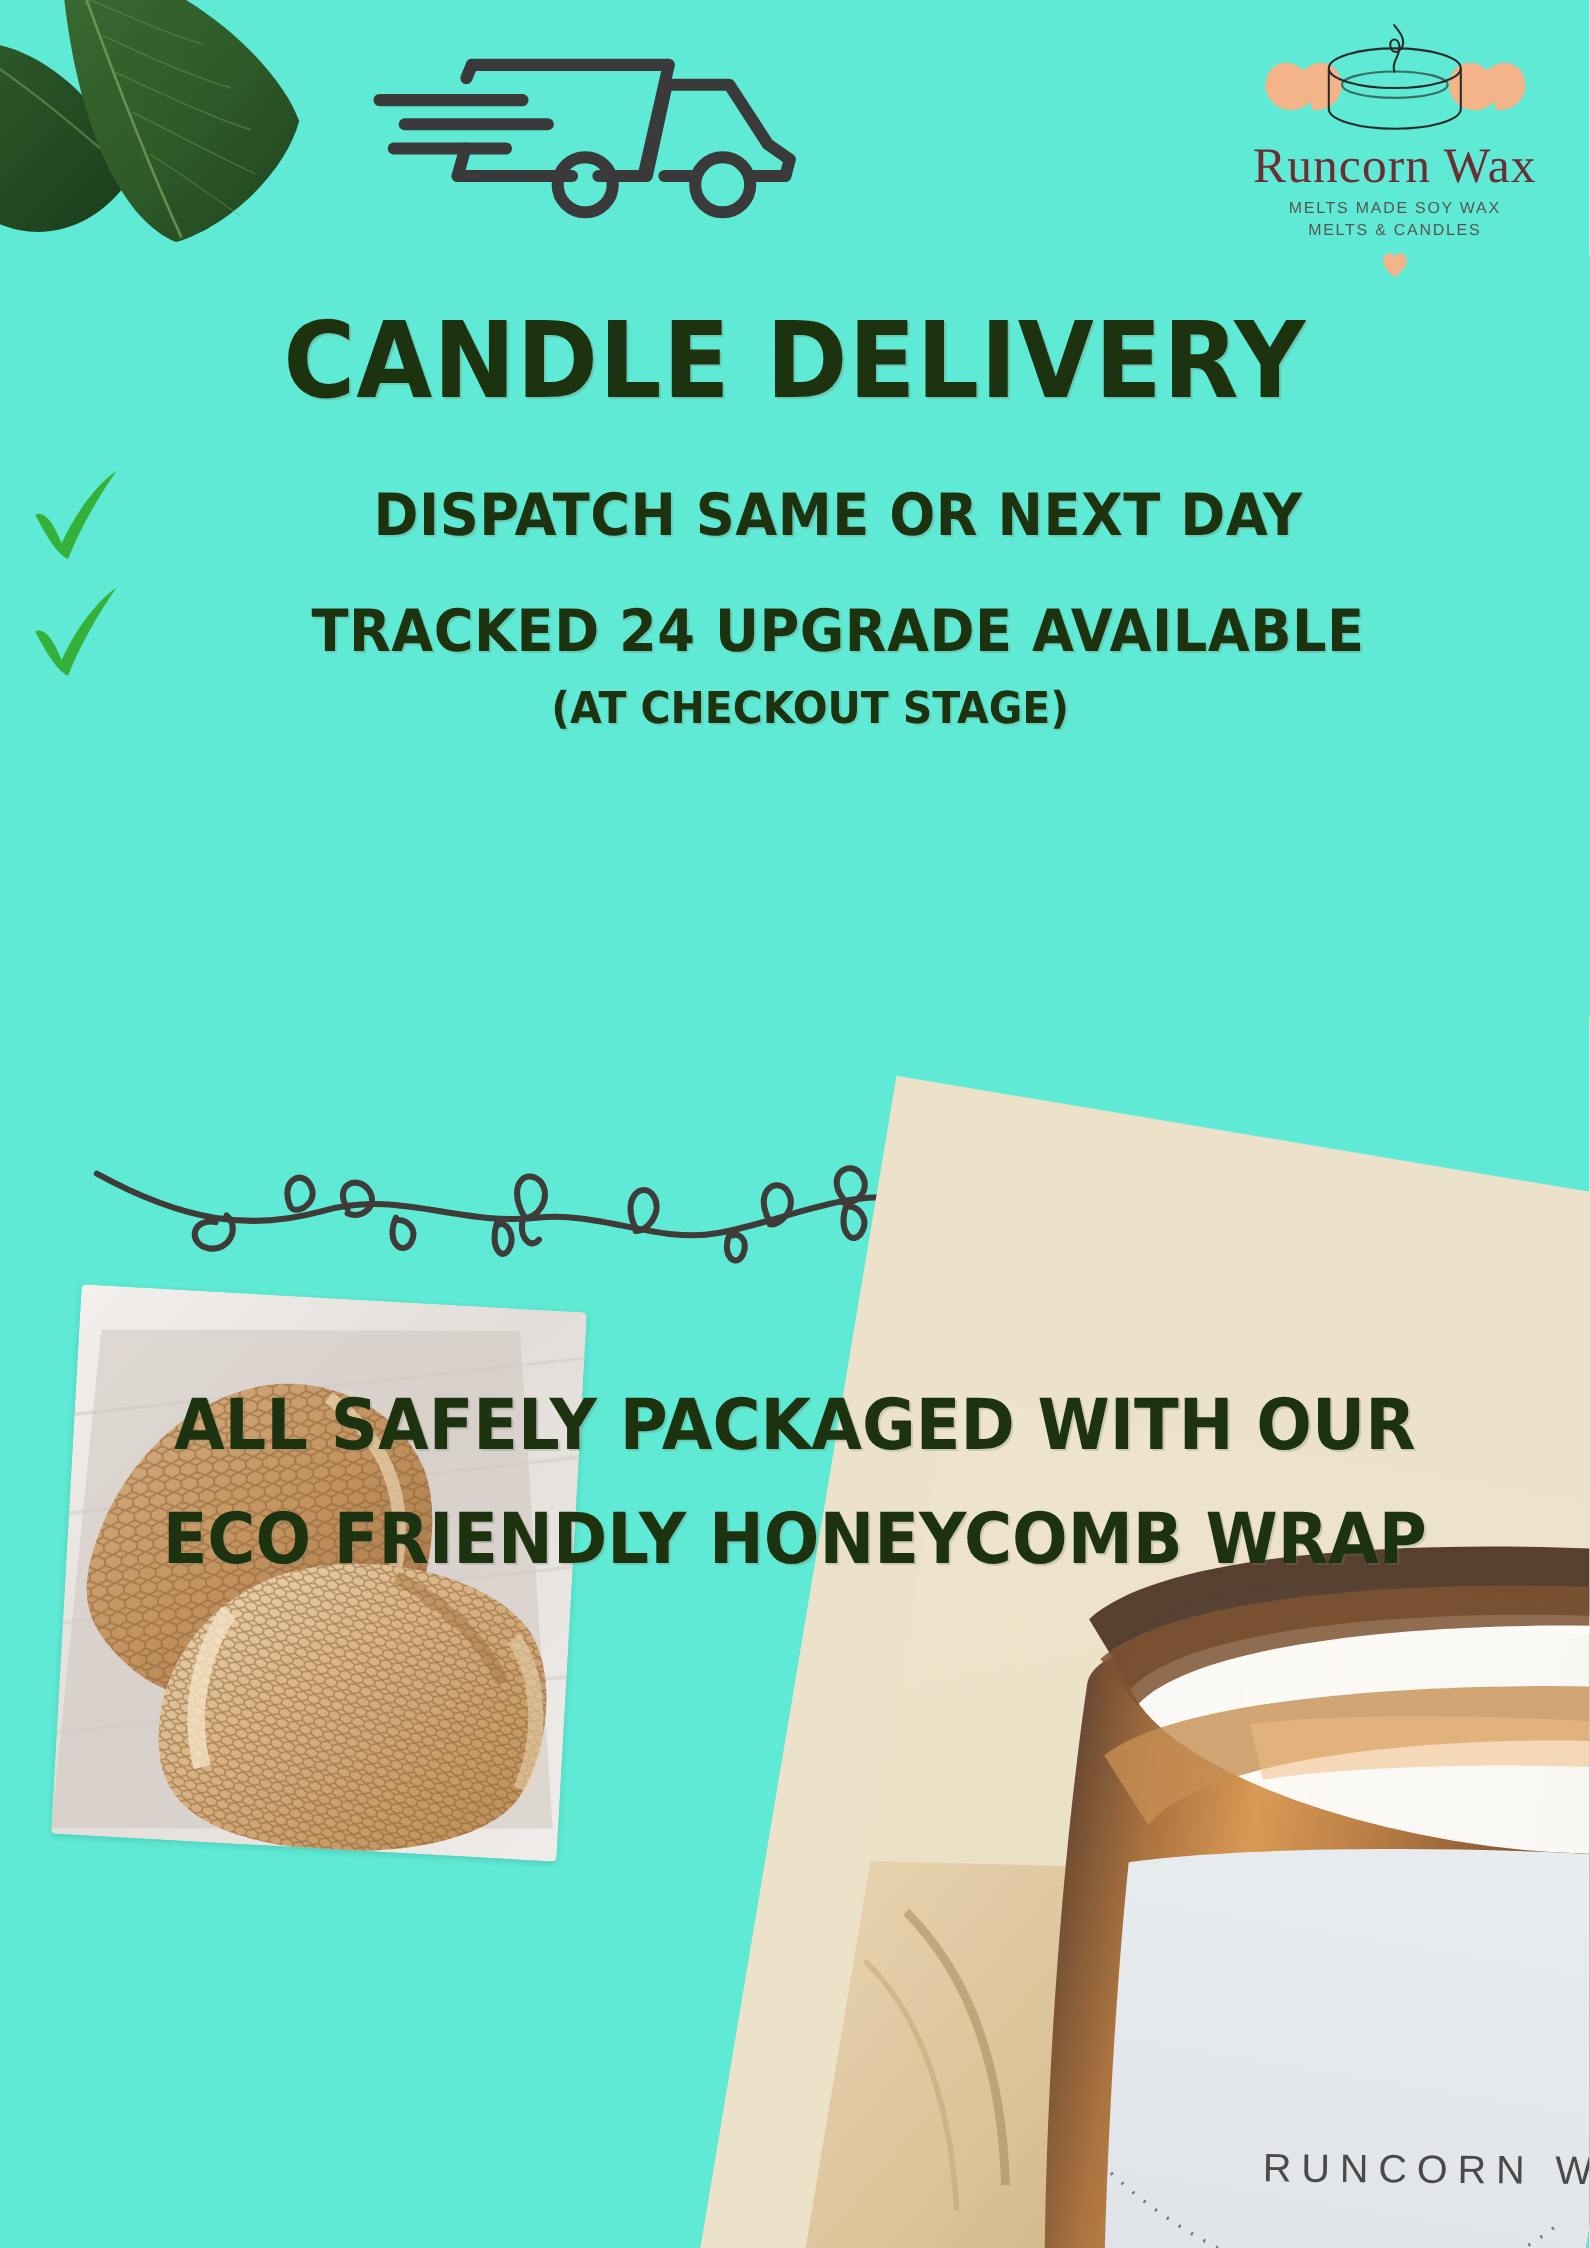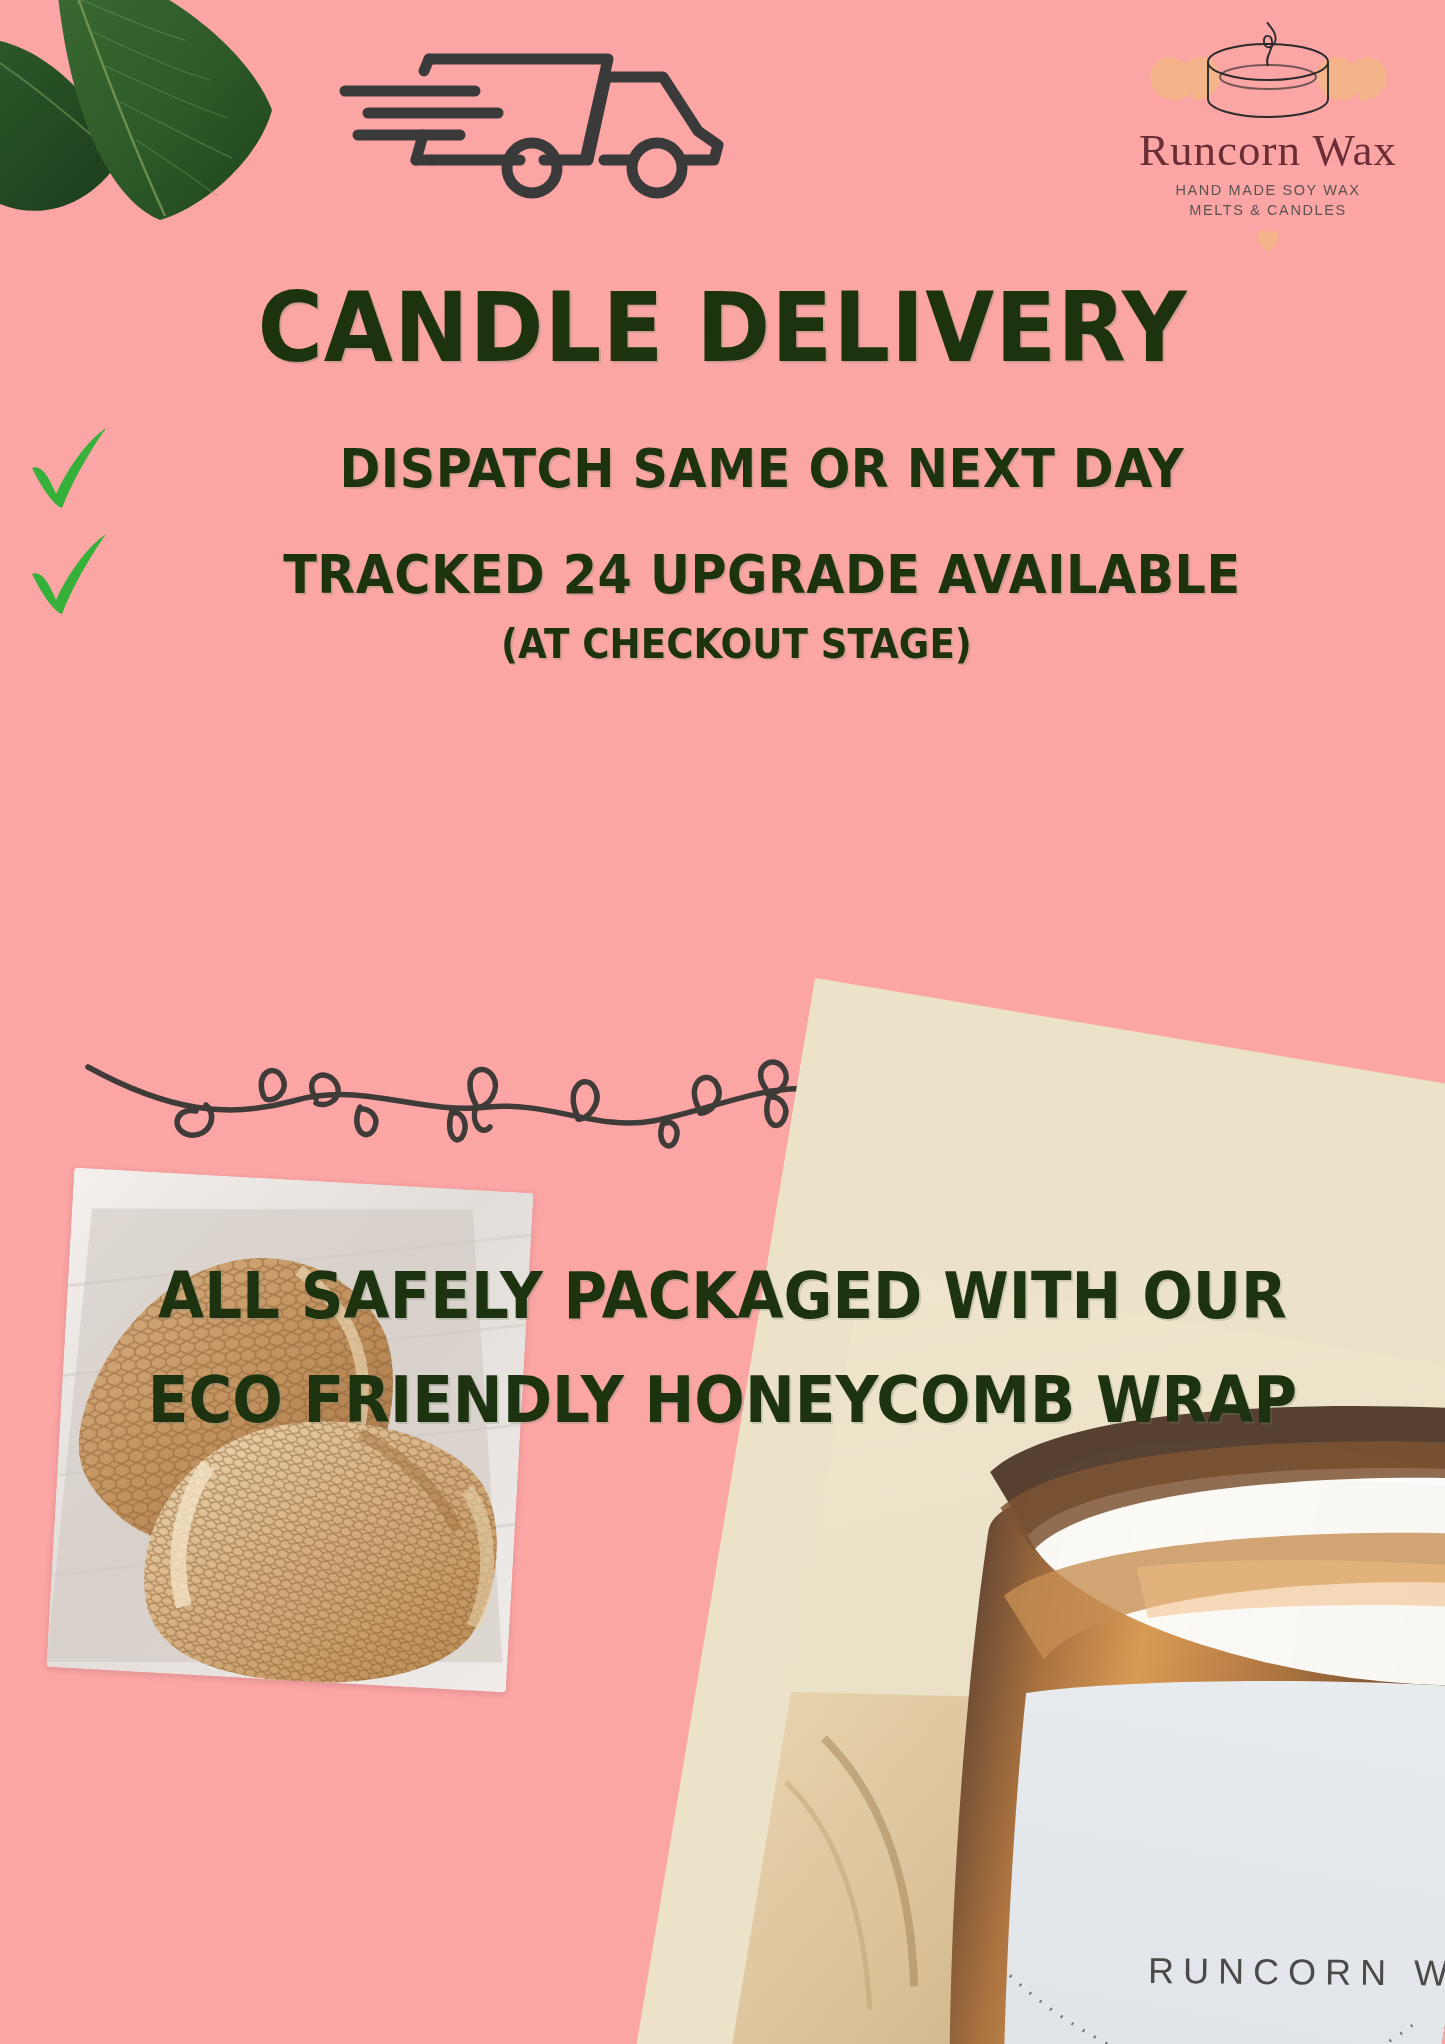--- a/index.html
+++ b/index.html
@@ -4,21 +4,21 @@
 <style>
   * { margin:0; padding:0; box-sizing:border-box; }
   html,body { background:#ffffff; }
   body {
     font-family:"Liberation Sans", sans-serif;
   }
   #poster {
     position:relative;
     width:1445px;
     height:2044px;
-    background:#fca5a5;
+    background:#5eead4;
     overflow:hidden;
     text-decoration:underline;
   }
 
   
   .leaves { position:absolute; left:-40px; top:-30px; width:330px; height:290px; }
 
   
   .truck { position:absolute; left:330px; top:35px; width:400px; height:175px; }
 
@@ -214,21 +214,21 @@
       <path d="M211 42 C223 30, 241 34, 245 50 C249 66, 235 80, 219 78" fill="#f3b48a"></path>
       <g fill="none" stroke="#2b2b2b" stroke-width="1.9">
         <ellipse cx="127" cy="40" rx="60" ry="18"></ellipse>
         <path d="M67 40 V77 C67 87, 94 95, 127 95 C160 95, 187 87, 187 77 V40"></path>
         <ellipse cx="127" cy="55" rx="48" ry="12" opacity="0.65"></ellipse>
         <path d="M127 44 C123 34, 133 28, 131 19 C130 12, 122 12, 123 20 C124 27, 131 27, 134 20 C137 11, 128 4, 126 0"></path>
       </g>
     </svg>
     <div class="logo-word">Runcorn Wax</div>
     <div class="logo-sub">
-      <div>HAND MADE SOY WAX</div>
+      <div>MELTS MADE SOY WAX</div>
       <div>MELTS &amp; CANDLES</div>
     </div>
     <svg class="logo-heart" viewBox="0 0 26 24">
       <path d="M13 23 C2 14, 0 8, 4 3 C8 -1, 12 2, 13 5 C14 2, 18 -1, 22 3 C26 8, 24 14, 13 23 Z" fill="#f3b48a"></path>
     </svg>
   </div>
 
   <div class="headline">CANDLE DELIVERY</div>
 
   <div class="bullets">

